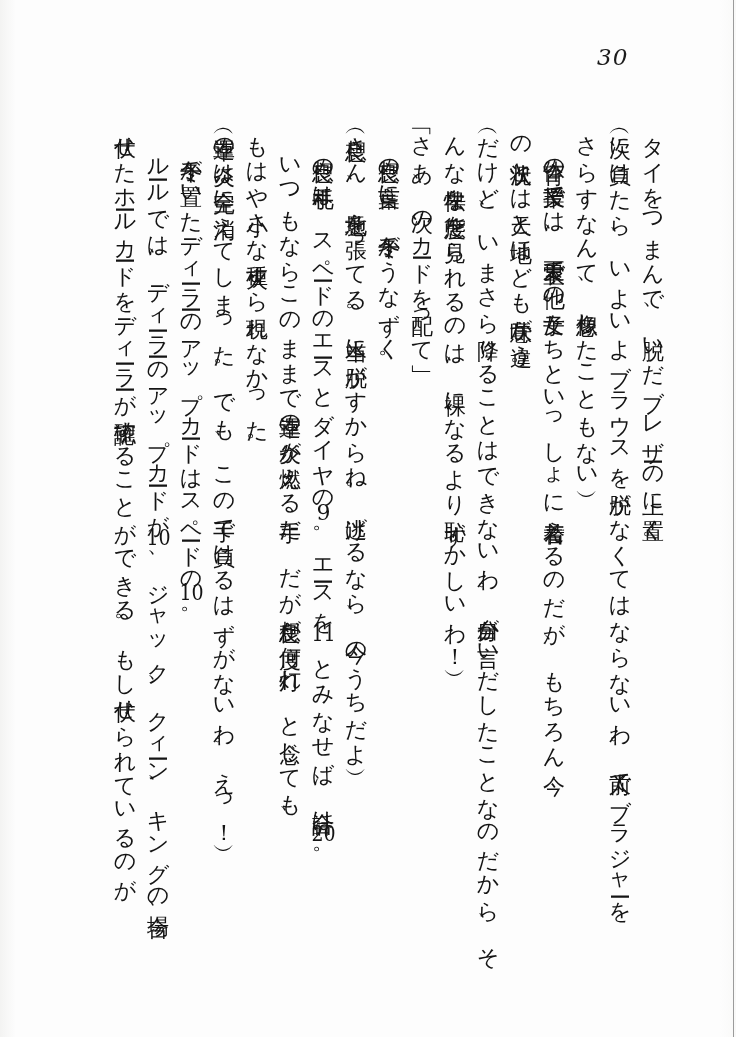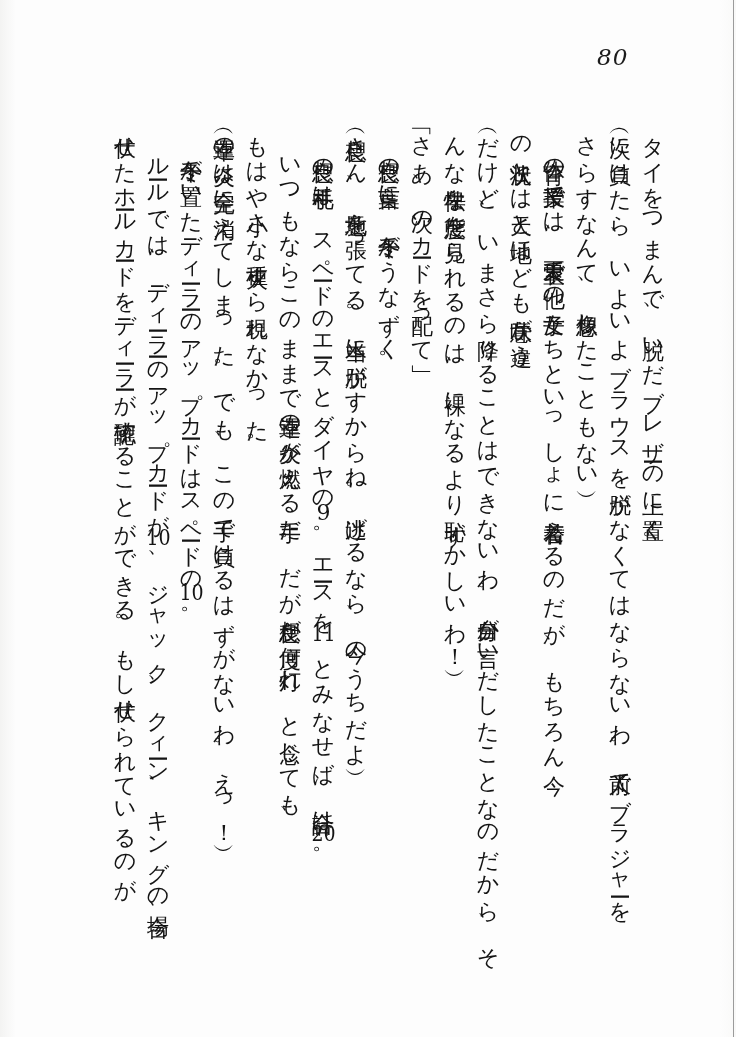--- a/index.html
+++ b/index.html
@@ -47,21 +47,21 @@
   }
   .vline { white-space: nowrap; }
   .vline.indent { text-indent: 1em; }
   .tcy { text-combine-upright: all; letter-spacing: 0; }
 </style>
 </head>
 <body>
 
 <div class="page">
   <div class="edge-line"></div>
-  <div class="page-number">80</div>
+  <div class="page-number">30</div>
   <div class="text-area">
     <div class="vline">タイをつまんで、脱いだブレザーの上に置く。</div>
     <div class="vline">（次に負けたら、いよいよブラウスを脱がなくてはならないわ。人前でブラジャーを</div>
     <div class="vline">さらすなんて、想像したこともない）</div>
     <div class="vline indent">体育の授業では、更衣室で他の女子たちといっしょに着替えるのだが、もちろん今</div>
     <div class="vline">の状況とは天と地ほども意味が違う。</div>
     <div class="vline">（だけど、いまさら降りることはできないわ。自分が言いだしたことなのだから、そ</div>
     <div class="vline">んな卑怯な態度を見られるのは、裸になるより恥ずかしいわ！）</div>
     <div class="vline">「さあ、次のカードを配って」</div>
     <div class="vline indent">想良の言葉に、千冬がうなずく。</div>

